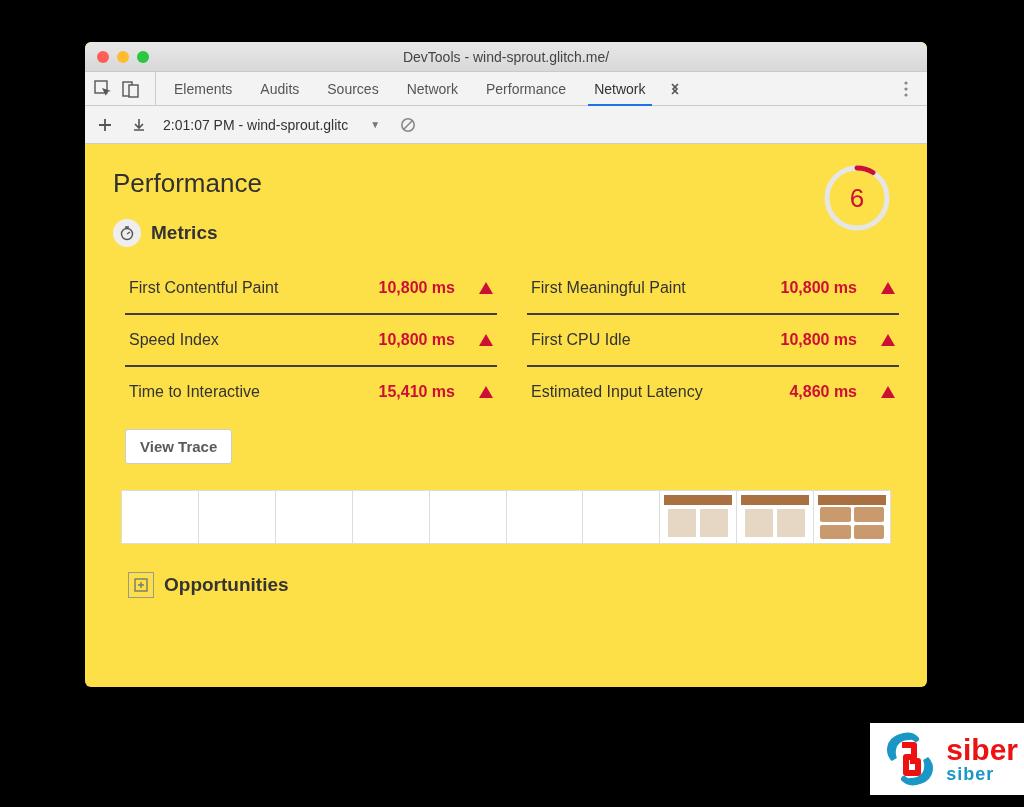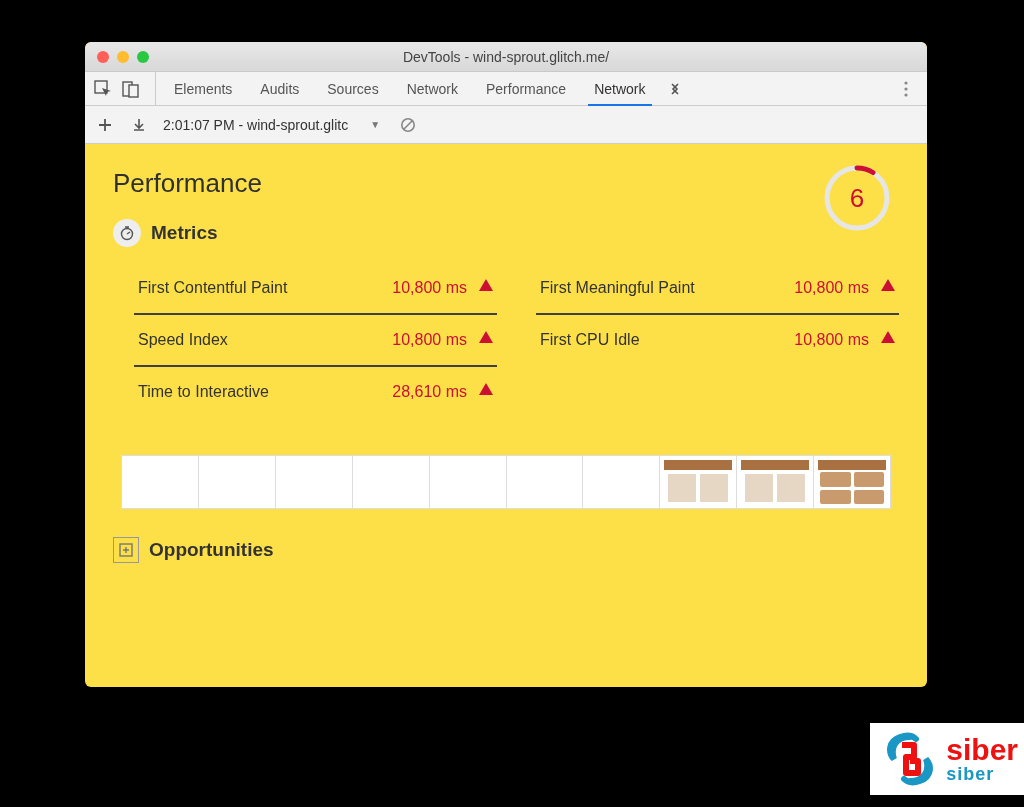--- a/index.html
+++ b/index.html
@@ -129,30 +129,30 @@
     .section-head {
       display:flex; align-items:center; gap:10px; margin-bottom:16px;
     }
     .circle-icon {
       width:28px; height:28px; border-radius:50%; background:#eee; display:flex; align-items:center; justify-content:center; color:#555;
     }
     .section-head-title { font-size:19px; font-weight:700; color:#333; }
     .metrics-grid {
       display:flex; gap:30px; padding-left:12px;
     }
-    .metrics-col { flex:1;margin-left:9px; }
+    .metrics-col { flex:1; }
     .metric {
       display:flex; justify-content:space-between; align-items:center;
       padding: 16px 4px;
       border-top: 2px solid #404040;
       font-size:16px;
     }
     .metric:first-child { border-top:none; }
     .metric-label { color:#333; }
-    .metric-value { color:#cc0f35; display:flex; gap:12px; font-weight:400; }
+    .metric-value { color:#cc0f35; display:flex; align-items:center; gap:24px; font-weight:700; }
     .warn { width:0; height:0; border-left:7px solid transparent; border-right:7px solid transparent; border-bottom:12px solid #cc0f35; display:inline-block; position:relative;}
     .foot-row {
       display:flex; justify-content:space-between; align-items:center;
       padding: 12px 8px 8px 12px;
     }
     .view-trace {
       border:1px solid #ccc; background:#fff; color:#5a5a5a;
       font-size:15px; padding:8px 14px; border-radius:3px; cursor:pointer;
       font-weight: 600;
     }
@@ -164,21 +164,21 @@
     .frame {
       flex:1; height:52px; border-right:1px solid #ddd; background:#fff; position:relative; overflow:hidden;
     }
     .frame:last-child { border-right:none; }
     .frame.fill1::before { content:""; position:absolute; left:4px; right:4px; top:4px; height:10px; background:#a97142;}
     .frame.fill1 .body { position:absolute; left:8px; right:8px; top:18px; bottom:6px; display:flex; gap:4px; }
     .frame.fill1 .body div{ flex:1; background:#e6d7c4; }
     .frame.fill2::before { content:""; position:absolute; left:4px; right:4px; top:4px; height:10px; background:#a97142;}
     .frame.fill2 .body { position:absolute; left:6px; right:6px; top:16px; bottom:4px; display:grid; grid-template-columns:1fr 1fr; gap:3px;}
     .frame.fill2 .body div{ background:#c89a6d; border-radius:2px;}
-    .opp-head { margin-top:28px; display:flex; align-items:center; gap:10px; }
+    .opp-head { margin-top:28px; display:flex; align-items:center; gap:10px;margin-left:15px; }
     .sq-icon{ width:26px; height:26px; border:1px solid #999; display:flex; align-items:center; justify-content:center; color:#666; font-size:14px; }
     .logo-wrap {
       position:absolute; right:0; bottom:12px;
       background:#fff; padding:8px 6px 8px 12px;
       display:flex; align-items:center; gap:8px;
     }
     .logo-sh { width:56px; height:56px; }
     .logo-txt { display:flex; flex-direction:column; line-height:1; }
     .logo-txt .t1 { font-size:30px; font-weight:700; color:#e11; }
     .logo-txt .t2 { font-size:18px; font-weight:700; color:#1a97c4; letter-spacing:1px; }
@@ -288,44 +288,52 @@
         <div class="metric">
           <span class="metric-label">Speed Index</span>
           <span class="metric-value">
               <span>10,800 ms</span>
               <span class="warn"></span>
             </span>
         </div>
         <div class="metric">
           <span class="metric-label">Time to Interactive</span>
           <span class="metric-value">
-              <span>28,610 ms</span>
+              <span>15,410 ms</span>
               <span class="warn"></span>
             </span>
         </div>
       </div>
       <div class="metrics-col">
         <div class="metric">
           <span class="metric-label">First Meaningful Paint</span>
           <span class="metric-value">
               <span>10,800 ms</span>
               <span class="warn"></span>
             </span>
         </div>
         <div class="metric">
           <span class="metric-label">First CPU Idle</span>
           <span class="metric-value">
               <span>10,800 ms</span>
               <span class="warn"></span>
             </span>
         </div>
+        <div class="metric">
+          <span class="metric-label">Estimated Input Latency</span>
+          <span class="metric-value">
+              <span>4,860 ms</span>
+              <span class="warn"></span>
+            </span>
+        </div>
       </div>
     </div>
 
     <div class="foot-row">
+      <button class="view-trace">View Trace</button>
     </div>
 
     <div class="filmstrip">
       <div class="frame"></div>
       <div class="frame"></div>
       <div class="frame"></div>
       <div class="frame"></div>
       <div class="frame"></div>
       <div class="frame"></div>
       <div class="frame"></div>

